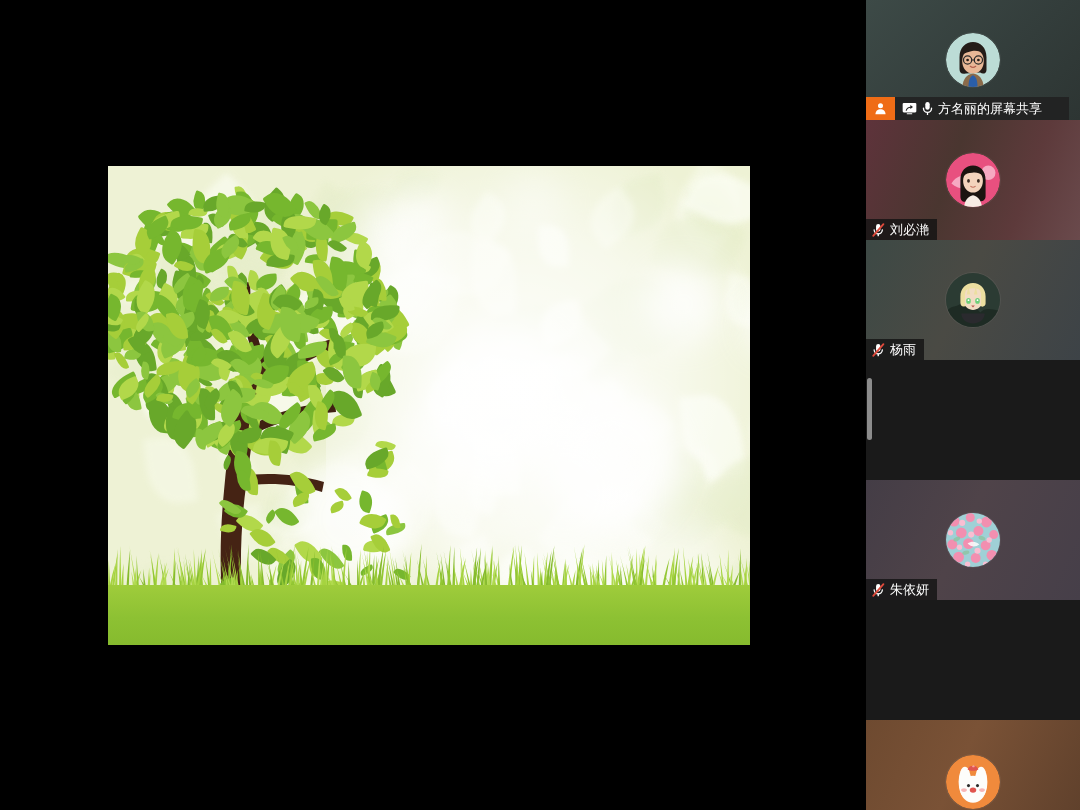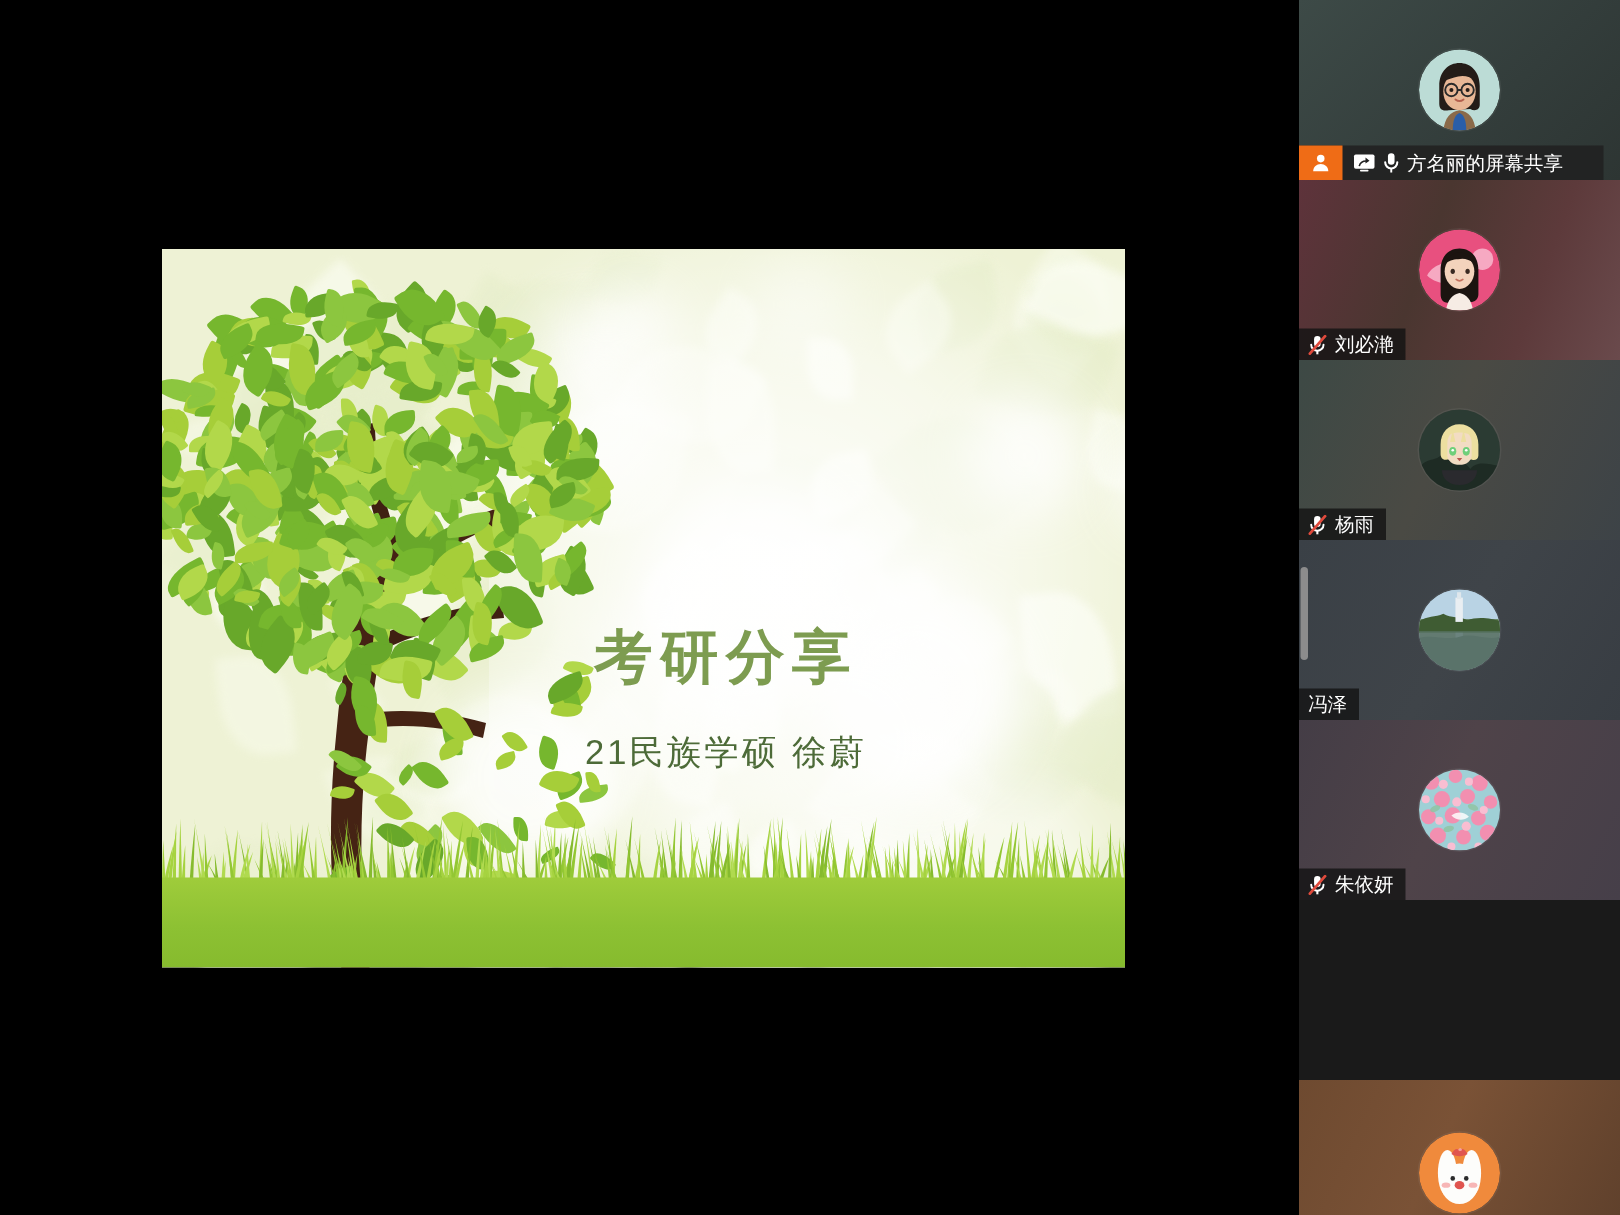--- a/index.html
+++ b/index.html
@@ -1050,22 +1050,20 @@
           <path d="M55.4 46 Q56.2 37.7 57.4 31.0 L57.8 46 Z" fill="#b0da4f"></path>
           <path d="M338.9 46 Q340.4 21.7 342.5 1.8 L341.3 46 Z" fill="#93c733"></path>
           <path d="M301.3 46 Q298.5 24.3 294.3 6.5 L303.7 46 Z" fill="#93c733"></path>
           <path d="M76.8 46 Q76.4 30.2 75.7 17.3 L79.2 46 Z" fill="#b0da4f"></path>
           <path d="M224.7 46 Q222.4 38.0 219.0 31.5 L227.1 46 Z" fill="#b0da4f"></path>
           <path d="M137.6 46 Q138.8 21.3 140.7 1.1 L140.0 46 Z" fill="#86bb2e"></path>
           <path d="M432.7 46 Q432.9 36.4 433.0 28.5 L435.1 46 Z" fill="#86bb2e"></path>
         </svg>
       <div class="grass"></div>
 
-      <div class="slide-title">考研分享</div>
-      <div class="slide-sub">21民族学硕 徐蔚</div>
     </div>
   </div>
 
   <div class="rail">
 
     <div class="tile" style="top:0">
       <div class="bg" style="background:linear-gradient(135deg,#3d4a47 0%,#333d3b 60%,#2d3533 100%)"></div>
       <div class="avatar">
         <svg viewBox="0 0 60 60">
           <circle cx="30" cy="30" r="30" fill="#bcdcd6"></circle>
@@ -1163,40 +1161,20 @@
               <rect x="4.2" y="1.2" width="5" height="8.4" rx="2.5" fill="#fff"></rect>
               <path d="M2 7.8c0 2.7 2.2 4.6 4.7 4.6s4.7-1.9 4.7-4.6" stroke="#fff" stroke-width="1.5" fill="none" stroke-linecap="round"></path>
               <rect x="5.9" y="12.2" width="1.6" height="2.9" fill="#fff"></rect>
               <path d="M1 14.6L12.6 1.3" stroke="#e04a3c" stroke-width="2.1" stroke-linecap="round"></path>
             </svg>
         </span>
         <span class="txt">刘必滟</span>
       </div>
     </div>
 
-    <div class="tile" style="top:360px">
-      <div class="bg" style="background:linear-gradient(120deg,#3a4046 0%,#3f4449 50%,#383d43 100%)"></div>
-      <div class="avatar">
-        <svg viewBox="0 0 60 60">
-          <rect width="60" height="60" fill="#a8c3d8"></rect>
-          <rect y="0" width="60" height="30" fill="#b9d3e4"></rect>
-          <rect y="30" width="60" height="30" fill="#6f7f76"></rect>
-          <path d="M0 22h60v10H0z" fill="#4e6b3e"></path>
-          <path d="M0 24c6-5 12-3 18-6 6 4 12 1 18 5 6-3 18-2 24 1v8H0z" fill="#3f5c33"></path>
-          <rect x="27" y="6" width="5.5" height="18" fill="#e9eef2"></rect>
-          <rect x="28.2" y="2" width="3" height="5" fill="#dfe7ec"></rect>
-          <rect x="27" y="32" width="5.5" height="15" fill="#9fb2c0" opacity=".65"></rect>
-          <path d="M0 31h60v29H0z" fill="#5f7a70" opacity=".75"></path>
-          <path d="M0 36c10-3 20 2 30-1s20 3 30 0v25H0z" fill="#5a736a"></path>
-        </svg>
-      </div>
-      <div class="namebar">
-        <span class="txt">冯泽</span>
-      </div>
-    </div>
 
     <div class="tile" style="top:480px">
       <div class="bg" style="background:linear-gradient(115deg,#443d46 0%,#4f4349 45%,#463f49 100%)"></div>
       <div class="avatar">
         <svg viewBox="0 0 60 60">
           <rect width="60" height="60" fill="#9fd0d6"></rect>
           <g fill="#f28fb0">
             <circle cx="9" cy="9" r="6"></circle>
               <circle cx="27" cy="5" r="5"></circle>
               <circle cx="45" cy="10" r="6"></circle>

